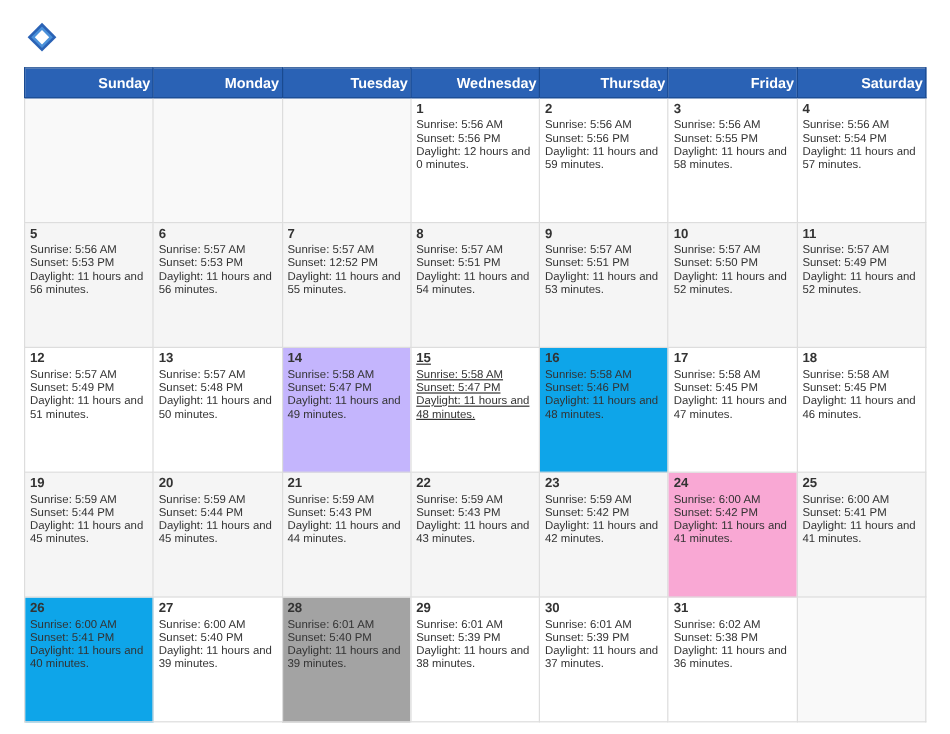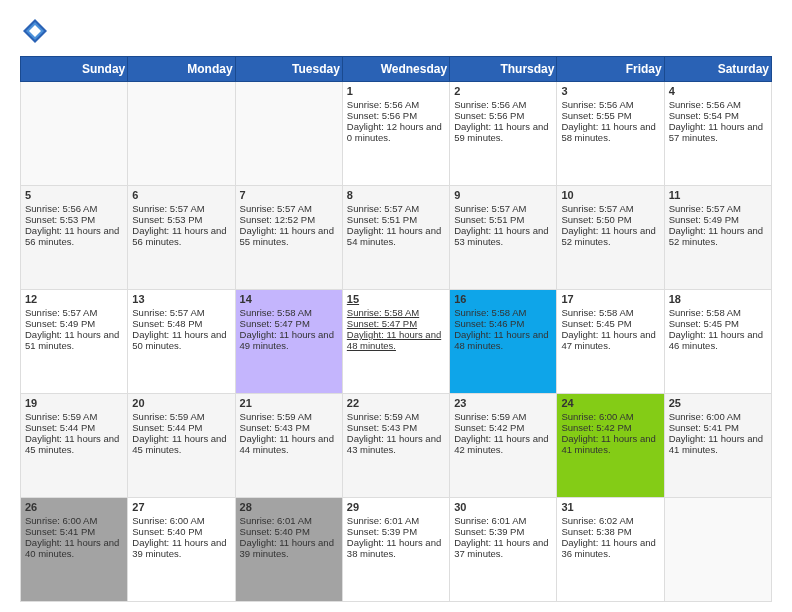--- a/index.html
+++ b/index.html
@@ -268,35 +268,35 @@
             <div>Sunrise: 5:59 AM</div>
             <div>Sunset: 5:43 PM</div>
             <div>Daylight: 11 hours and 43 minutes.</div>
           </td>
           <td style="background: rgb(245, 245, 245);">
             <span class="day-number">23</span>
             <div>Sunrise: 5:59 AM</div>
             <div>Sunset: 5:42 PM</div>
             <div>Daylight: 11 hours and 42 minutes.</div>
           </td>
-          <td style="background: #84cc16;">
+          <td style="background: #f9a8d4;">
             <span class="day-number">24</span>
             <div>Sunrise: 6:00 AM</div>
             <div>Sunset: 5:42 PM</div>
             <div>Daylight: 11 hours and 41 minutes.</div>
           </td>
           <td style="background: rgb(245, 245, 245);">
             <span class="day-number">25</span>
             <div>Sunrise: 6:00 AM</div>
             <div>Sunset: 5:41 PM</div>
             <div>Daylight: 11 hours and 41 minutes.</div>
           </td>
         </tr>
         <tr>
-          <td style="background: #a3a3a3;">
+          <td style="background: #0ea5e9;">
             <span class="day-number">26</span>
             <div>Sunrise: 6:00 AM</div>
             <div>Sunset: 5:41 PM</div>
             <div>Daylight: 11 hours and 40 minutes.</div>
           </td>
           <td style="background: rgb(255, 255, 255);">
             <span class="day-number">27</span>
             <div>Sunrise: 6:00 AM</div>
             <div>Sunset: 5:40 PM</div>
             <div>Daylight: 11 hours and 39 minutes.</div>

